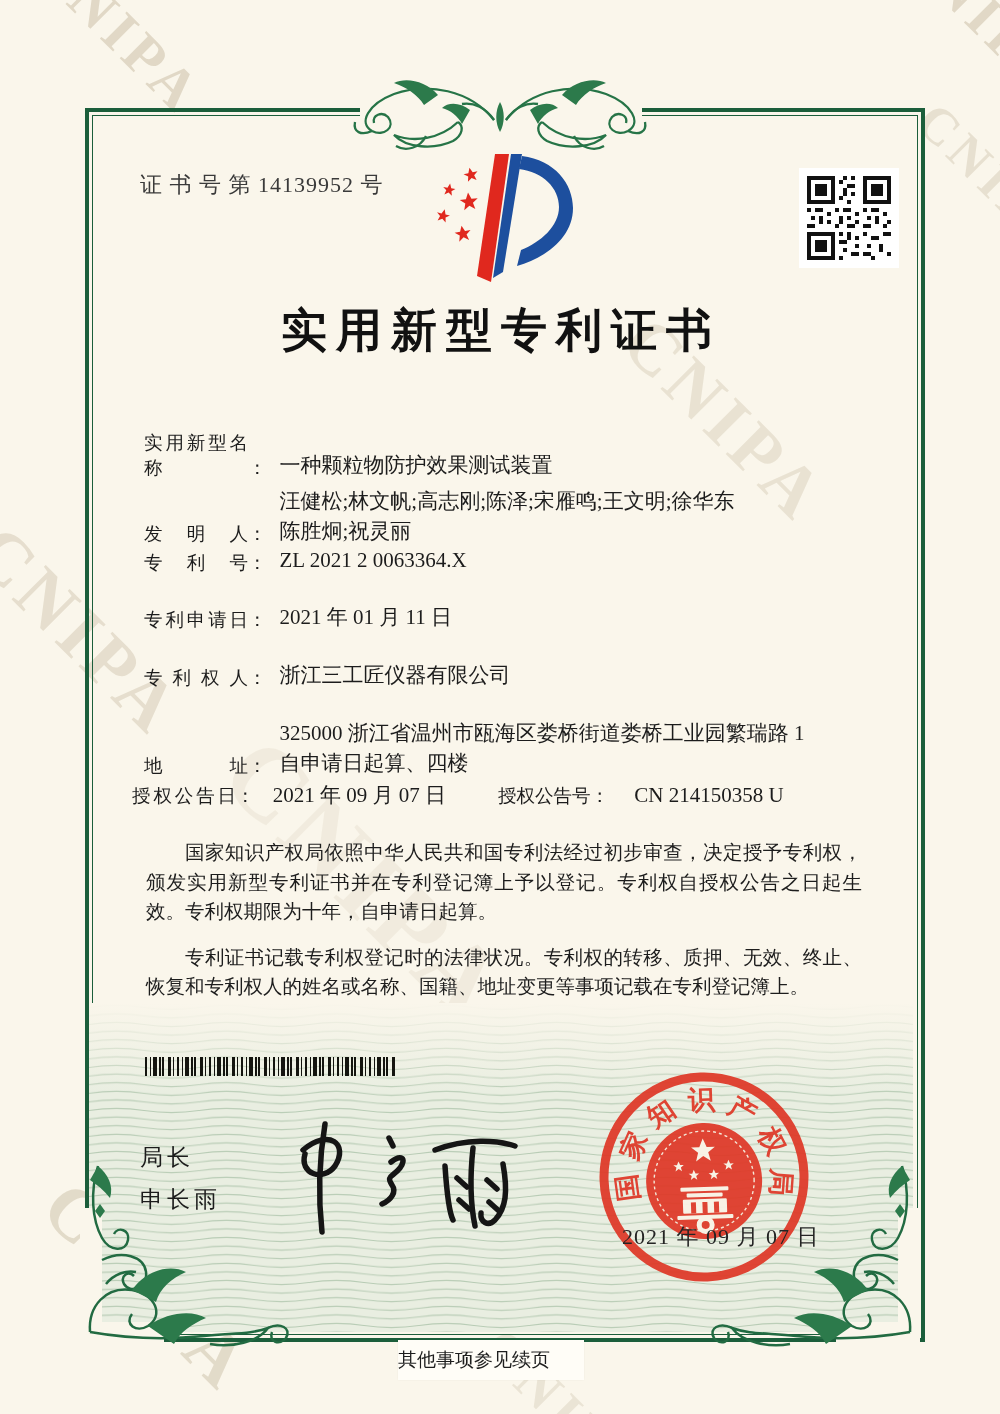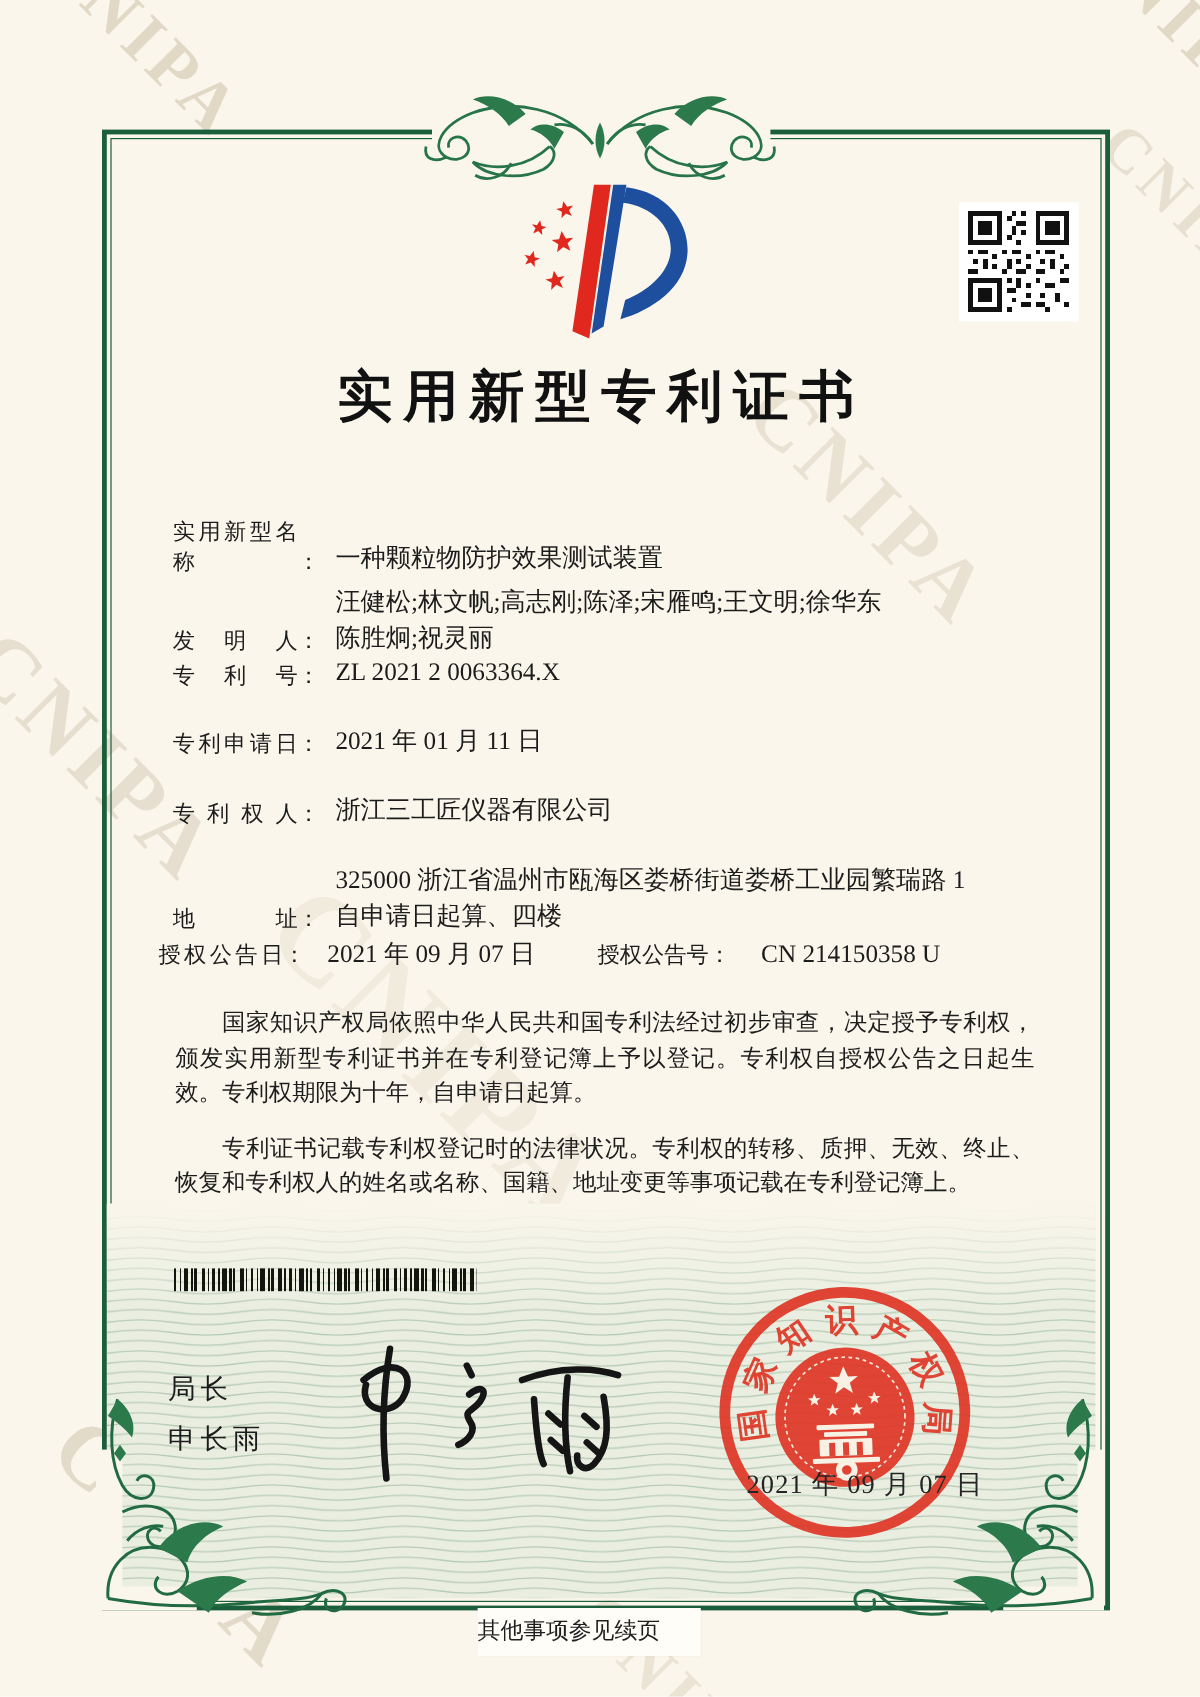--- a/index.html
+++ b/index.html
@@ -130,20 +130,21 @@
         <path d="M186,164 C198,158 210,164 204,174 C198,182 186,178 190,168"></path>
         <path d="M24,120 C32,110 44,106 54,108"></path>
       </g>
       <path d="M16,2 C26,10 32,22 28,34 C22,26 14,20 8,16 Z" fill="#2c7a4b"></path>
       <path d="M18,40 l5,7 l-5,7 l-5,-7 Z" fill="#2c7a4b"></path>
       <path d="M50,126 C64,106 88,100 104,108 C90,114 78,124 74,138 Z" fill="#2c7a4b"></path>
       <path d="M66,162 C86,148 110,146 124,154 C110,160 98,168 92,180 Z" fill="#2c7a4b"></path>
     </g>
   </svg>
 
+  <div class="certno">证 书 号 第 14139952 号</div>
 
   <svg class="abs" style="left:425px;top:150px" width="150" height="142" viewBox="0 0 150 142">
     <defs>
       <path id="st" d="M0,-10 L2.94,-3.09 L9.51,-3.09 L4.05,1.18 L5.88,8.09 L0,4 L-5.88,8.09 L-4.05,1.18 L-9.51,-3.09 L-2.94,-3.09 Z" fill="#e0281e"></path>
     </defs>
     <use href="#st" transform="translate(46,25) scale(0.75) rotate(-12)"></use>
     <use href="#st" transform="translate(24,40) scale(0.65) rotate(10)"></use>
     <use href="#st" transform="translate(44,52) scale(0.95) rotate(-6)"></use>
     <use href="#st" transform="translate(18,66) scale(0.7) rotate(14)"></use>
     <use href="#st" transform="translate(38,84) scale(0.85) rotate(-10)"></use>

